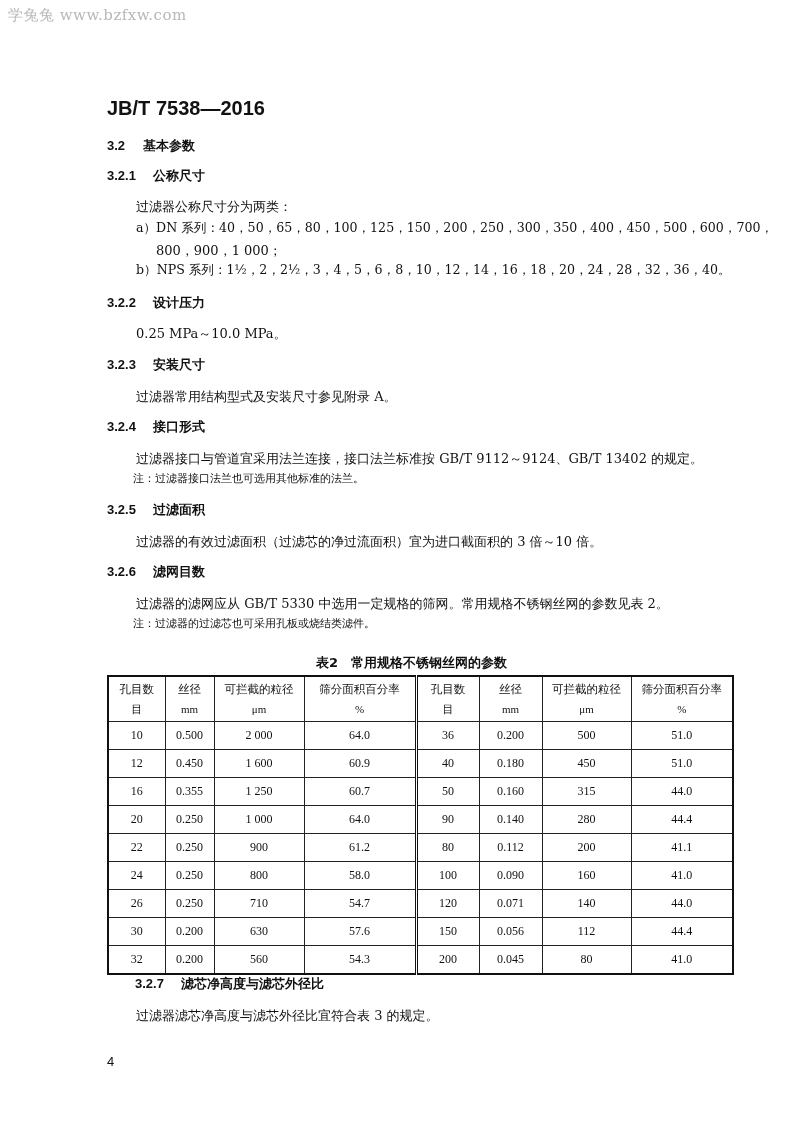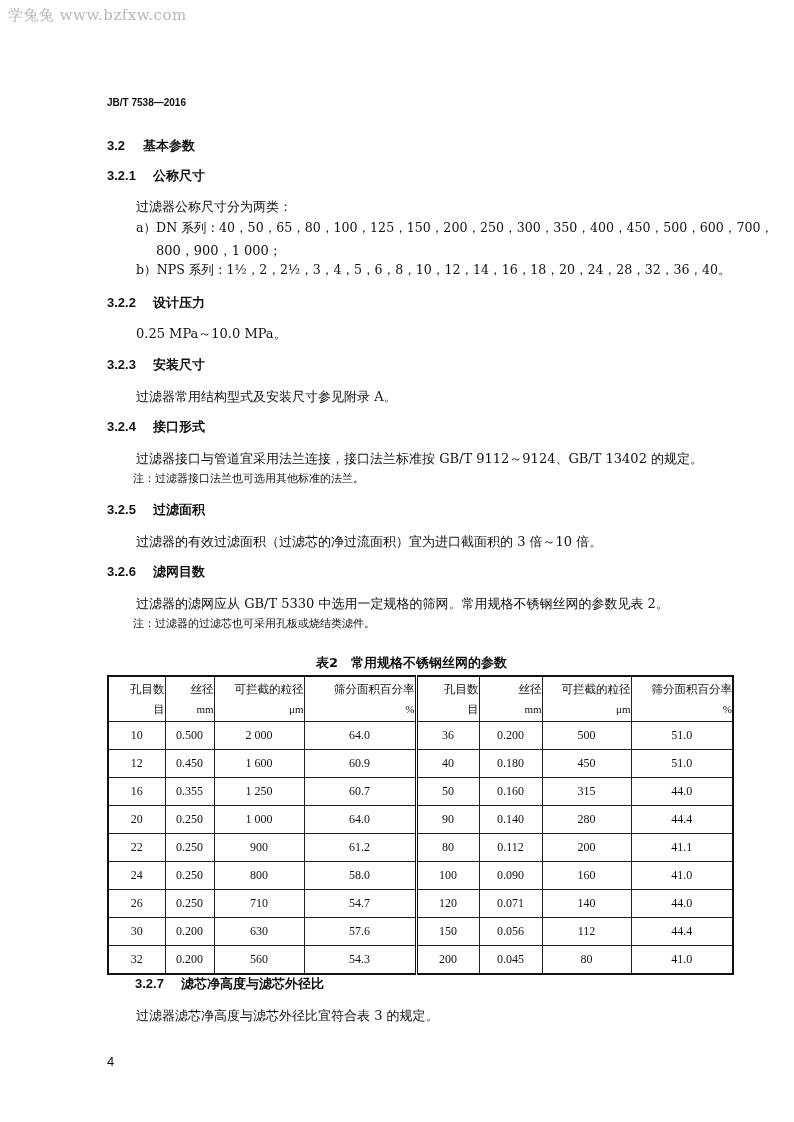--- a/index.html
+++ b/index.html
@@ -3,39 +3,39 @@
   <meta charset="utf-8">
   <style>
     html, body { margin: 0; padding: 0; }
     body {
       width: 794px; height: 1122px; position: relative; overflow: hidden;
       background: #ffffff; color: #111;
       font-family: "DejaVu Serif", "Liberation Serif", serif;
     }
     .abs { position: absolute; white-space: nowrap; }
     .watermark { left: 8px; top: 6px; font-size: 15px; color: #b8b8b8; font-family: "DejaVu Serif", serif; letter-spacing: 0.5px; }
-    .doc-id { left: 107px; top: 97px; font-size: 10px; font-weight: bold; font-family: "Liberation Sans", sans-serif; }
+    .doc-id { left: 107px; top: 97px; font-size: 20px; font-weight: bold; font-family: "Liberation Sans", sans-serif; }
     .h { font-family: "DejaVu Sans", "Liberation Sans", sans-serif; font-weight: bold; font-size: 13px; }
     .h .num { display: inline-block; font-family: "Liberation Sans", sans-serif; }
     .p { font-size: 13px; font-family: "DejaVu Serif", "Liberation Serif", serif; }
     .note { font-size: 11px; }
     .caption { font-family: "DejaVu Sans", sans-serif; font-weight: bold; font-size: 13px; }
     .page-num { left: 107px; top: 1054px; font-size: 13px; font-family: "Liberation Sans", sans-serif; }
 
     table.mesh {
       position: absolute; left: 107px; top: 675px; width: 625px;
       border-collapse: collapse; table-layout: fixed;
       border: 2px solid #111;
       font-family: "Liberation Serif", "DejaVu Serif", serif; font-size: 12px;
     }
     table.mesh td, table.mesh th {
       border: 1px solid #222; text-align: center; padding: 0; font-weight: normal;
       height: 27px;
     }
-    table.mesh thead th { height: 44px; line-height: 20px; font-family: "DejaVu Sans", sans-serif; font-size: 11.5px; vertical-align: middle; text-align: right; }
+    table.mesh thead th { height: 44px; line-height: 20px; font-family: "DejaVu Sans", sans-serif; font-size: 11.5px; vertical-align: middle; }
     table.mesh thead th .unit { font-family: "Liberation Serif", serif; font-size: 11px; }
     table.mesh .sep { border-left: 3px double #111; }
   </style>
 </head>
 <body>
 
 <div class="abs watermark">学兔兔 www.bzfxw.com</div>
 <div class="abs doc-id">JB/T 7538—2016</div>
 
 <div class="abs h" style="left:107px;top:137px;">

